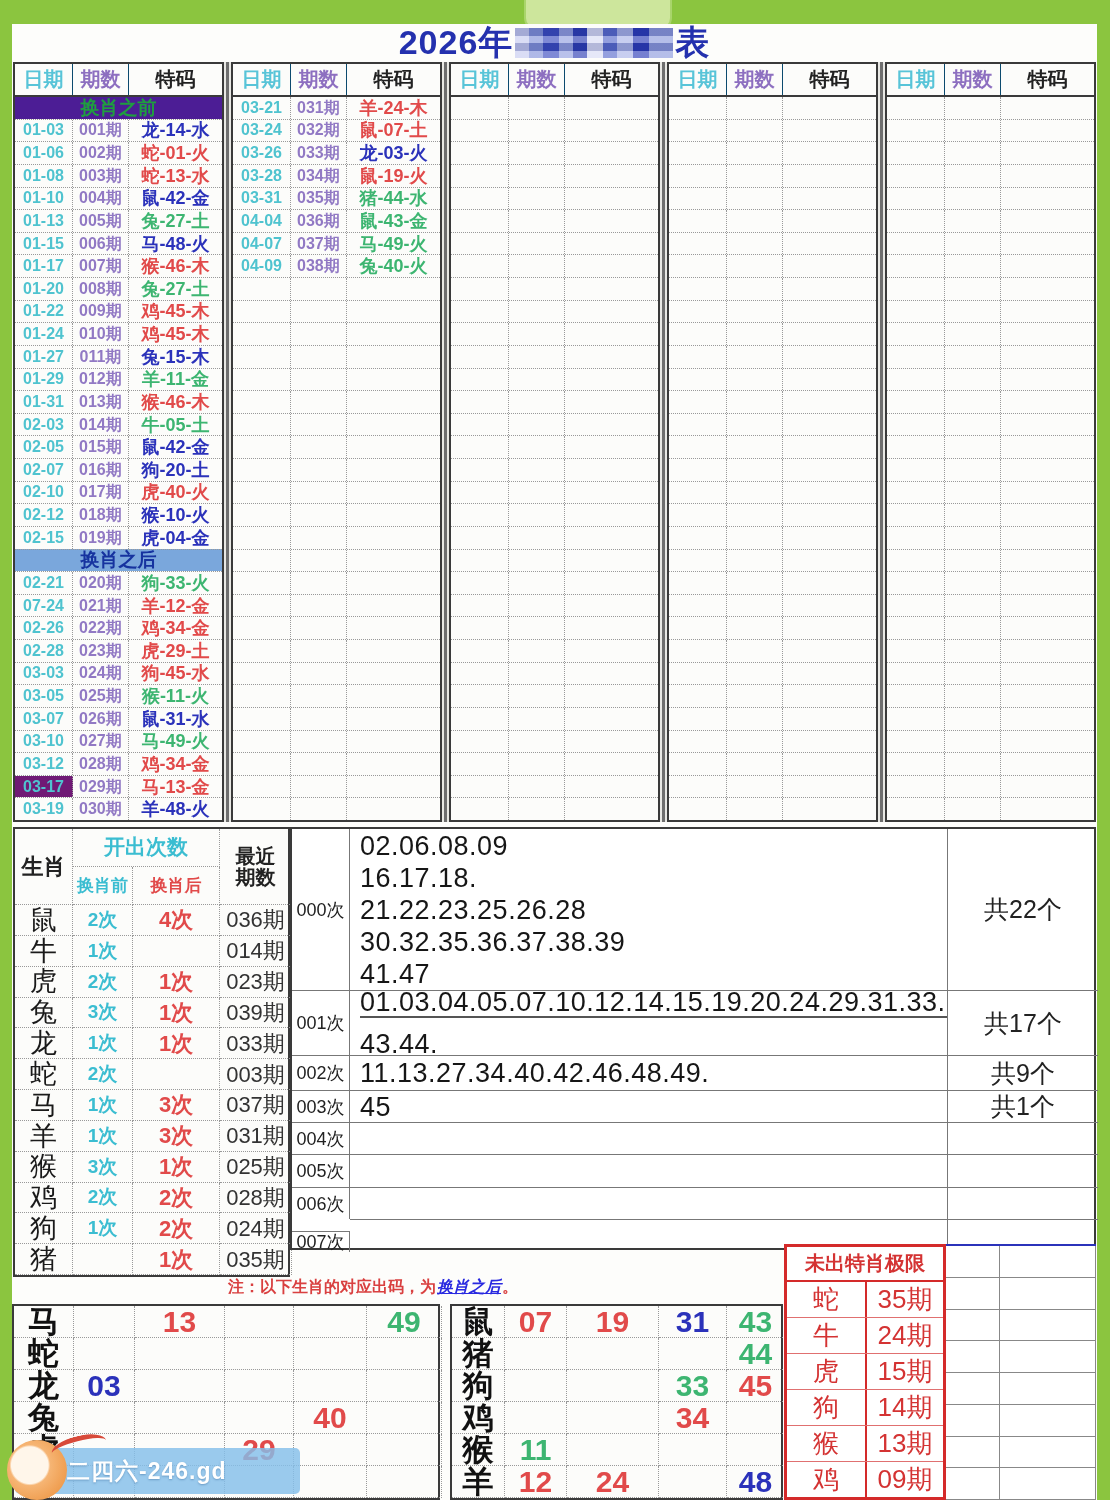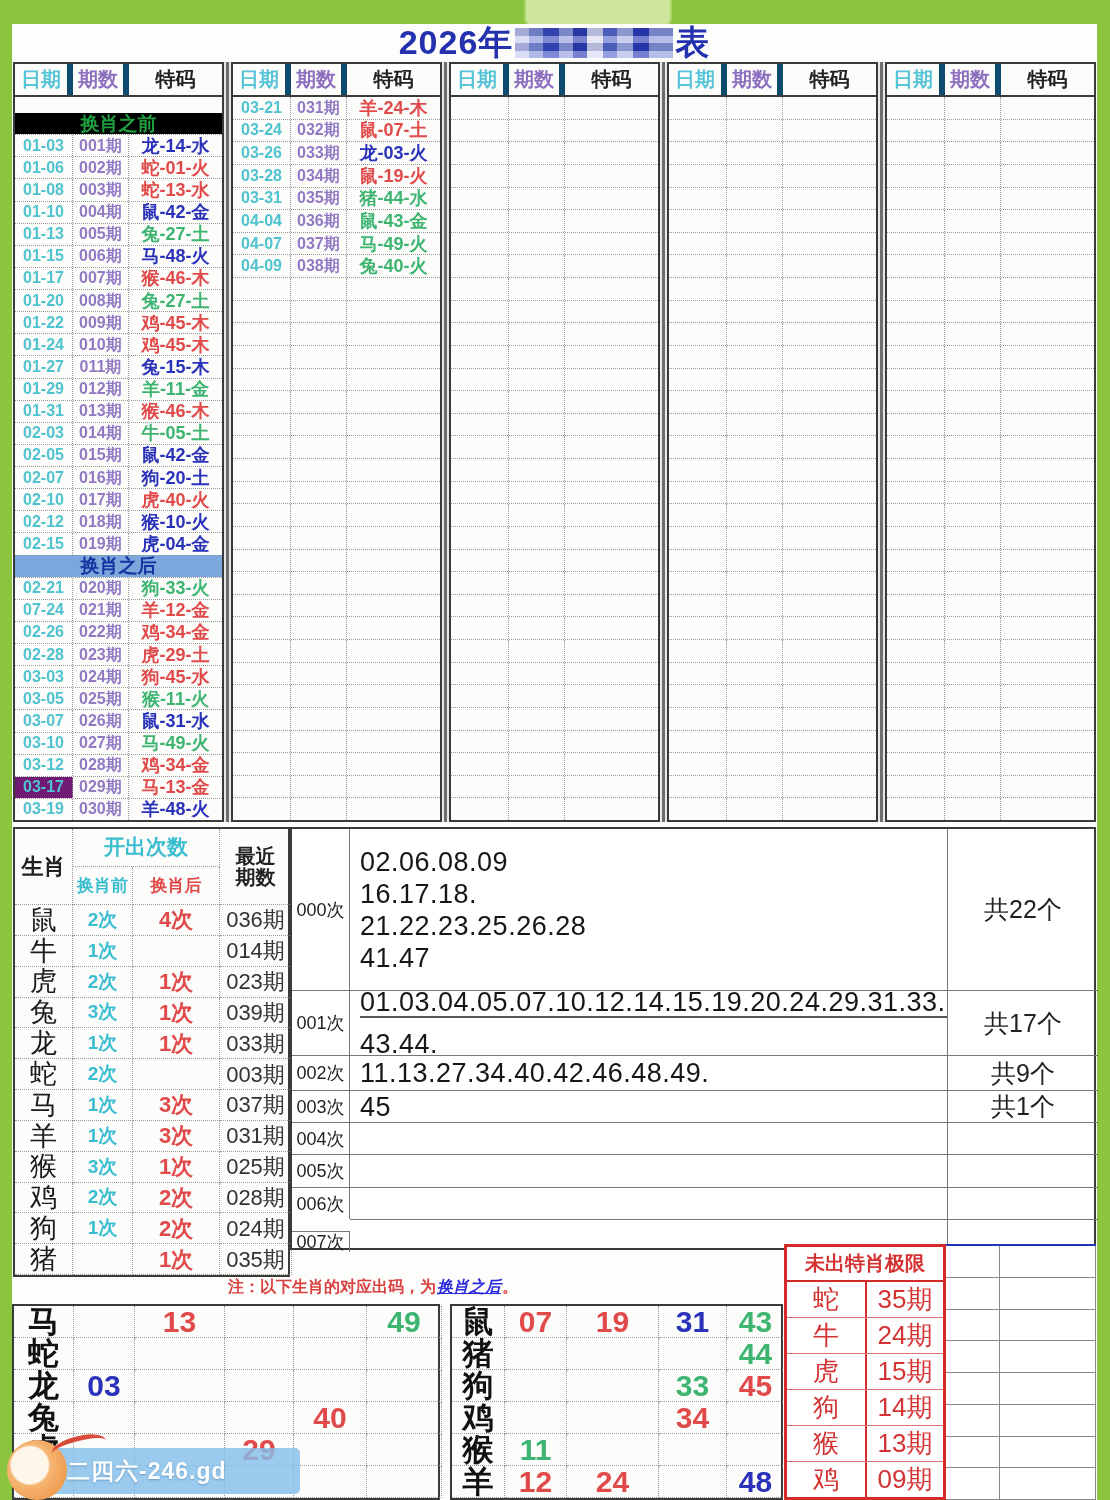--- a/index.html
+++ b/index.html
@@ -20,36 +20,36 @@
   background-image:
     repeating-linear-gradient(0deg, rgba(255,255,255,.35) 0 7px, rgba(10,20,90,.18) 7px 15px),
     repeating-linear-gradient(90deg, #c6cbf0 0 14px, #8493da 14px 28px, #3b4cc0 28px 44px, #94a0e0 44px 58px, #2e3eb4 58px 72px, #d9dcf5 72px 88px, #5a6ccd 88px 102px, #aab4e8 102px 118px, #2c3cb8 118px 134px, #8e9bdd 134px 158px);
 }
 
 
 .main-grid { position:absolute; left:13px; top:62px; width:1083px; height:760px; display:flex; }
 .group { flex:1 1 0; border:2px solid #3a3a3a; background:#fcfcfa; display:flex; flex-direction:column; min-width:0; }
 .gdivider { flex:0 0 7px; background:#6e6e6e; border-left:2px solid #e8e8e4; border-right:2px solid #e8e8e4; }
 .g-header { height:33px; display:flex; border-bottom:2px solid #3a3a3a; font-size:20px; font-weight:bold; }
-.g-hcell { display:flex; align-items:center; justify-content:center; border-right:6px solid #0c4a6e; }
+.g-hcell { display:flex; align-items:center; justify-content:center; border-right:1px solid #0c4a6e; }
 .g-hcell:last-child { border-right:none; }
 .h-date   { width:28%; color:#58c4d8; }
 .h-period { width:27%; color:#8d6fc0; }
 .h-code   { width:45%; color:#222; }
 .g-body { flex:1; display:flex; flex-direction:column; }
 .g-row { flex:1; display:flex; border-top:1px dotted #999; min-height:0; }
 .g-body .g-row:first-child { border-top:none; }
 .cell { display:flex; align-items:center; justify-content:center; border-right:1px dotted #999; line-height:1; }
 .cell:last-child { border-right:none; }
 .c-date   { width:28%; color:#4fc3cf; font-size:16px; font-weight:bold; }
 .c-period { width:27%; color:#9179c4; font-size:16px; font-weight:bold; }
 .c-code   { width:45%; font-size:18px; font-weight:bold; }
 .date-hl { background:#701a75; }
 .g-special { align-items:center; justify-content:center; font-size:19px; font-weight:bold; display:flex; }
-.sp-yellow { background:#000000; color:#1f9e3f;margin-top:16px; }
+.sp-yellow { background:#4c1d95; color:#1f9e3f; }
 .sp-blue   { background:#7aa7dc; color:#16339f; }
 .wave-red   { color:#e14a4a; }
 .wave-blue  { color:#2b32ba; }
 .wave-green { color:#3db571; }
 
 
 .zs-table { position:absolute; left:13px; top:827px; width:277px; height:450px; display:grid;
   grid-template-columns:58px 60px 87px 72px; grid-template-rows:38px 38px repeat(12, 1fr);
   border:2px solid #3a3a3a; background:#fcfcfa; }
 .zs-cell { display:flex; align-items:center; justify-content:center; border-right:1px dotted #999; border-bottom:1px dotted #999; line-height:1.05; }
@@ -1027,20 +1027,21 @@
     <div class="zs-cell zs-after" style="grid-area: 14 / 3;">1次</div>
     <div class="zs-cell zs-recent" style="grid-area: 14 / 4;">035期</div>
   </div>
 
 <div class="freq-table" id="freq-table">
     <div class="fq-cell fq-label fq-row1" style="grid-area: 1 / 1;">000次</div>
     <div class="fq-cell fq-content fq-row1" style="grid-area: 1 / 2;">
       <div class="freq-line">02.06.08.09</div>
       <div class="freq-line">16.17.18.</div>
       <div class="freq-line">21.22.23.25.26.28</div>
+      <div class="freq-line">30.32.35.36.37.38.39</div>
       <div class="freq-line">41.47</div>
     </div>
     <div class="fq-cell fq-total fq-row1" style="grid-area: 1 / 3;">共22个</div>
     <div class="fq-cell fq-label" style="grid-area: 2 / 1;">001次</div>
     <div class="fq-cell fq-content" style="grid-area: 2 / 2; gap: 10px;">
       <div class="freq-line sep">01.03.04.05.07.10.12.14.15.19.20.24.29.31.33.</div>
       <div class="freq-line">43.44.</div>
     </div>
     <div class="fq-cell fq-total" style="grid-area: 2 / 3;">共17个</div>
     <div class="fq-cell fq-label" style="grid-area: 3 / 1;">002次</div>

